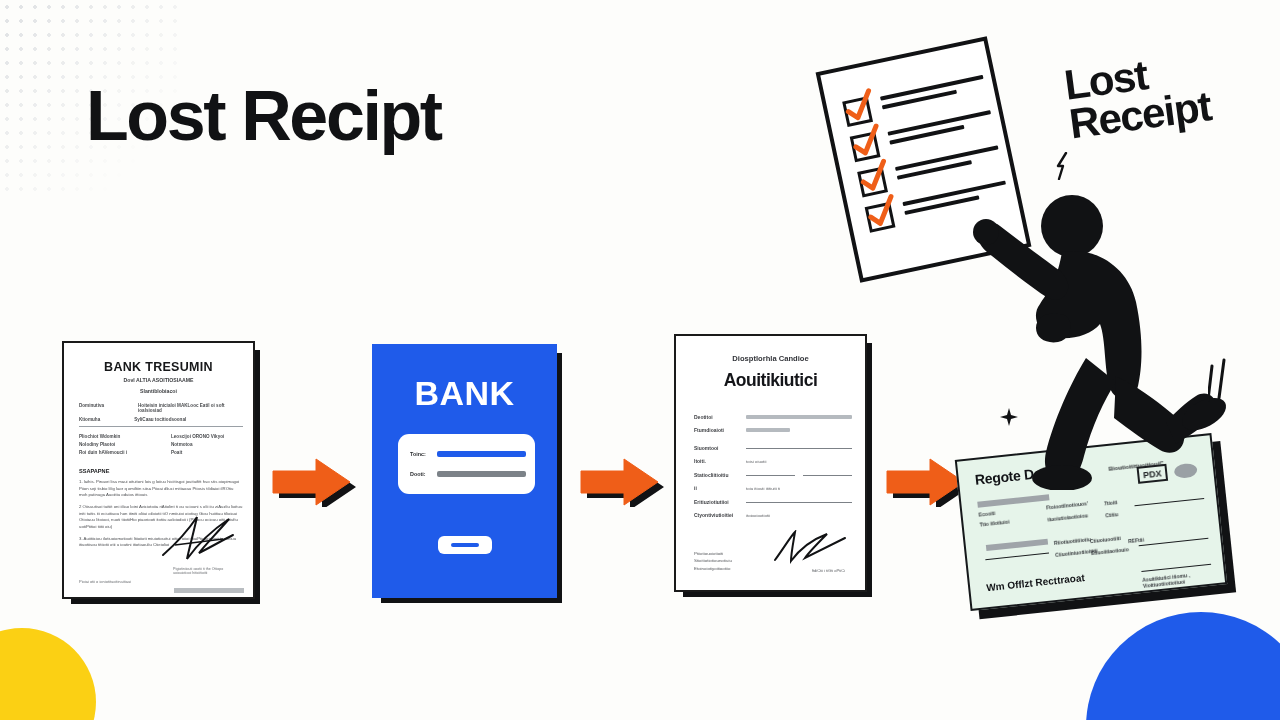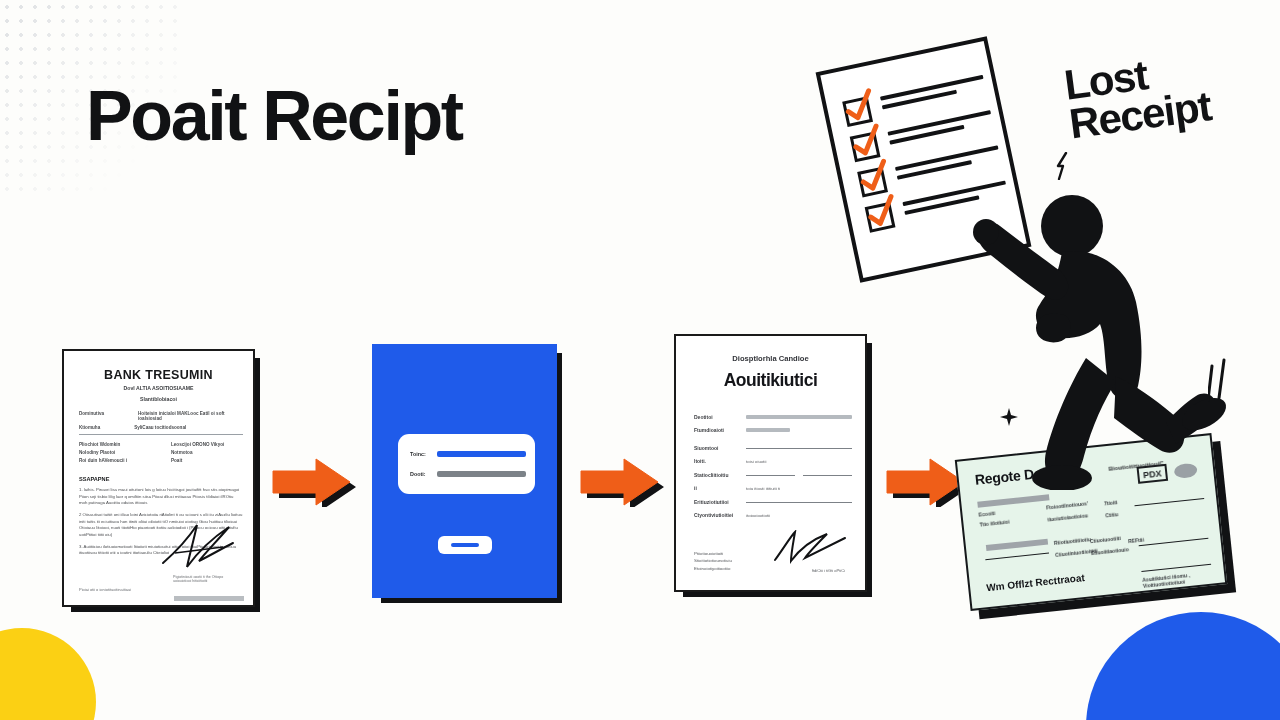--- a/index.html
+++ b/index.html
@@ -52,21 +52,21 @@
   .paper{
     position:absolute; background:#fff; border:2px solid #1a1a1a;
   }
   .paper::after{
     content:""; position:absolute; left:7px; top:7px; right:-7px; bottom:-7px;
     background:#111214; z-index:-1;
   }
   .paper-inner{ position:absolute; inset:0; overflow:hidden; }
 
   
-  #doc1{ left:62px; top:341px; width:193px; height:258px;margin-top:8px; }
+  #doc1{ left:62px; top:341px; width:193px; height:258px; }
   .d1-title{
     position:absolute; left:0; right:0; top:17px; text-align:center;
     font-size:12.5px; font-weight:800; letter-spacing:.3px; color:#17181a;
   }
   .d1-sub{
     position:absolute; left:0; right:0; top:34px; text-align:center;
     font-size:5.2px; font-weight:700; color:#3b3d40;
     filter:blur(.35px);
   }
   .d1-sub2{
@@ -182,21 +182,21 @@
 </head>
 <body>
 
 <div class="stage">
 
   <div class="dotgrid"></div>
   <div class="blob-yellow"></div>
   <div class="blob-blue"></div>
 
   <div class="headline">
-    <span>Poait Recipt</span>
+    <span>Lost Recipt</span>
   </div>
 
   <div class="lost-receipt">
     <div>Lost</div>
     <div>Receipt</div>
   </div>
   <svg class="bolt" viewBox="0 0 16 28">
     <path d="M11 1 L3 14 L8 14 L4 27" fill="none" stroke="#111214" stroke-width="2.4" stroke-linecap="round" stroke-linejoin="round"></path>
   </svg>
 
@@ -253,20 +253,21 @@
     </div>
   </div>
 
   <svg class="arrow" style="left:262px; top:447px;" viewBox="0 0 96 60">
     <path d="M11 24 L54 24 L54 12 L88 35 L54 58 L54 46 L11 46 Z" fill="#111214" transform="translate(6,5)"></path>
     <path d="M11 24 L54 24 L54 12 L88 35 L54 58 L54 46 L11 46 Z" fill="#EF5E18" stroke="#EF5E18" stroke-width="1"></path>
   </svg>
 
   <div class="paper" id="bank">
     <div class="paper-inner">
+      <div class="bank-word">BANK</div>
       <div class="bank-box">
         <div class="bank-row" style="top:17px">
           <span class="lab">Toinc:</span>
           <span class="bank-bar" style="background:#1F5BEA"></span>
         </div>
         <div class="bank-row" style="top:37px">
           <span class="lab">Dooti:</span>
           <span class="bank-bar" style="background:#7C8288"></span>
         </div>
       </div>

